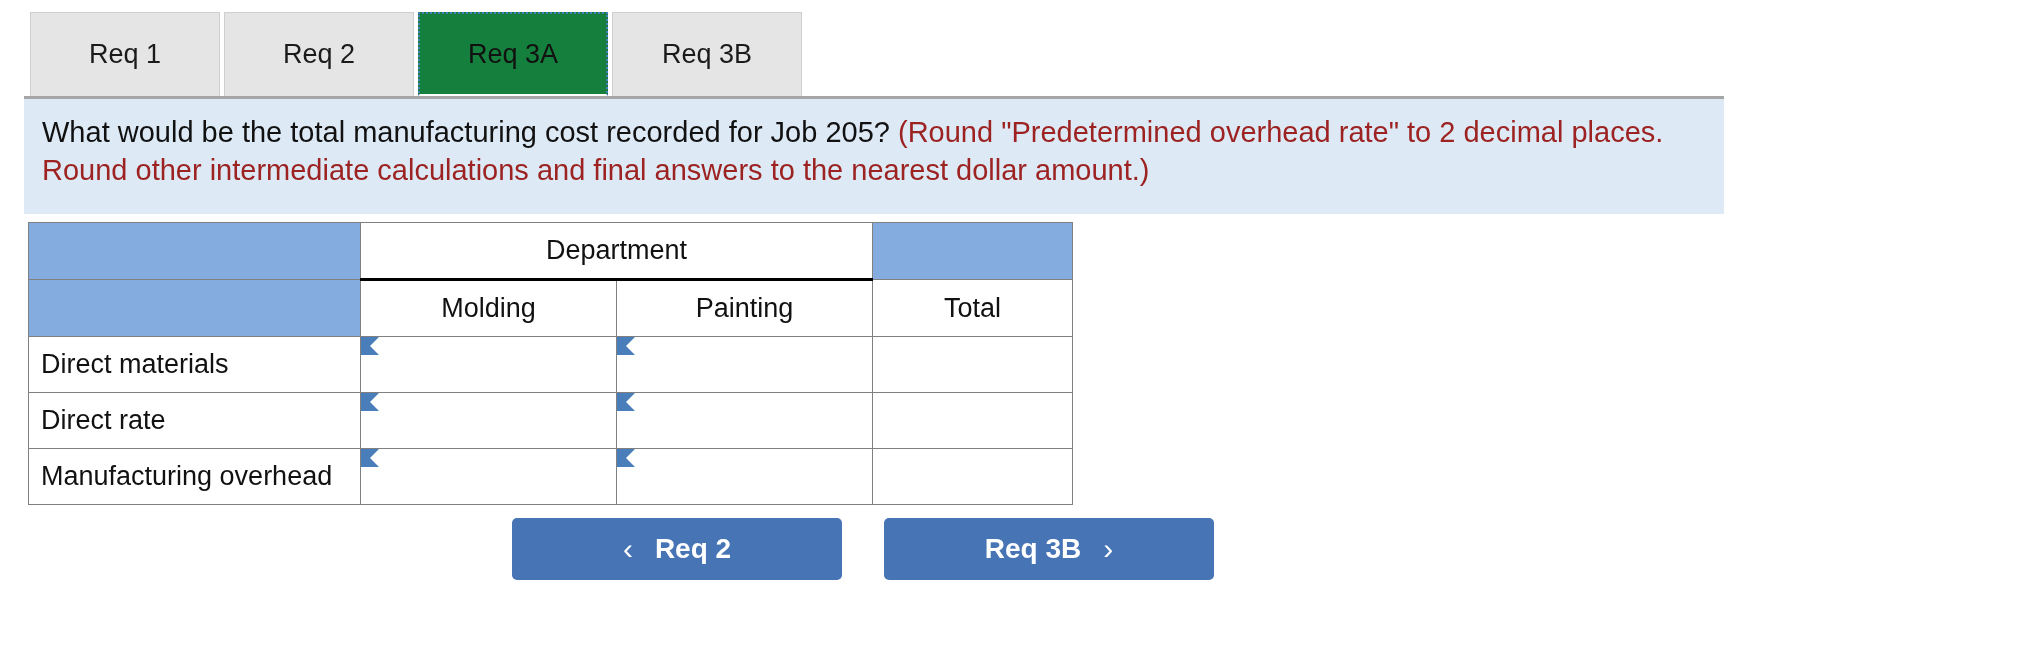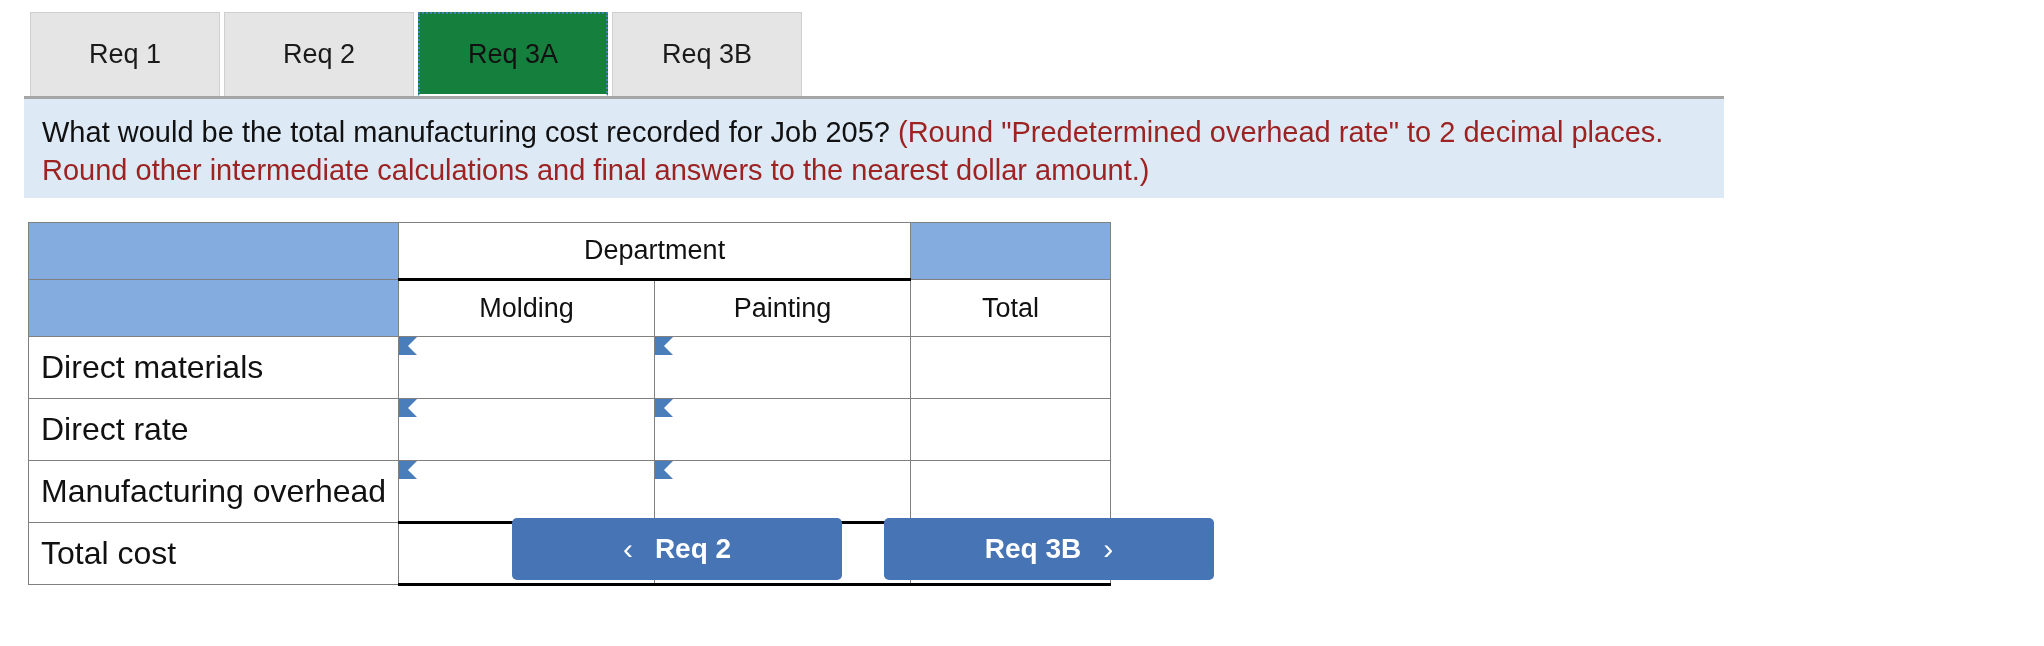--- a/index.html
+++ b/index.html
@@ -57,21 +57,21 @@
 
   
   .question-banner {
     position: absolute;
     left: 24px;
     top: 96px;
     width: 1700px;
     box-sizing: border-box;
     background: #ddeaf6;
     border-top: 3px solid #a6a6a6;
-    padding: 14px 18px 8px 18px;
+    padding: 14px 18px 24px 18px;
     font-size: 29px;
     line-height: 1.32;
     color: #111111;
   }
   .q-main { color: #111111; }
   .q-note { color: #9c2321; }
 
   
   .cost-table {
     position: absolute;
@@ -104,21 +104,21 @@
   .hd.blank { background: #85ACDE; }
   .hd.dept-span {
     border-bottom: 3px solid #000000;
   }
   .hd.sub { height: 50px; margin-left: 46px; }
 
   .rowlabel {
     height: 48px;
     padding-left: 10px;
     text-align: left;
-    font-size: 32px;
+    font-size: 27px;
     white-space: nowrap;
   }
 
   
   .input-cell {
     position: relative;
     height: 48px;
     border: 2px solid #4a7ebb;
     background: #ffffff;
   }
@@ -253,26 +253,20 @@
       </tr>
       <tr>
         <td class="rowlabel">Manufacturing overhead</td>
         <td class="input-cell">
             <i class="tri"></i>
           </td>
         <td class="input-cell">
             <i class="tri"></i>
           </td>
         <td class="calc-cell"></td>
-      </tr>
-      <tr class="total-row">
-        <td class="rowlabel">Total cost</td>
-        <td class="calc-cell rule-cell"></td>
-        <td class="calc-cell rule-cell"></td>
-        <td class="calc-cell rule-cell"></td>
       </tr>
     </tbody>
   </table>
 
   <div class="navbar">
     <button class="nav-btn">
       <span class="chev">‹</span>
       <span>Req 2</span>
     </button>
     <button class="nav-btn">

